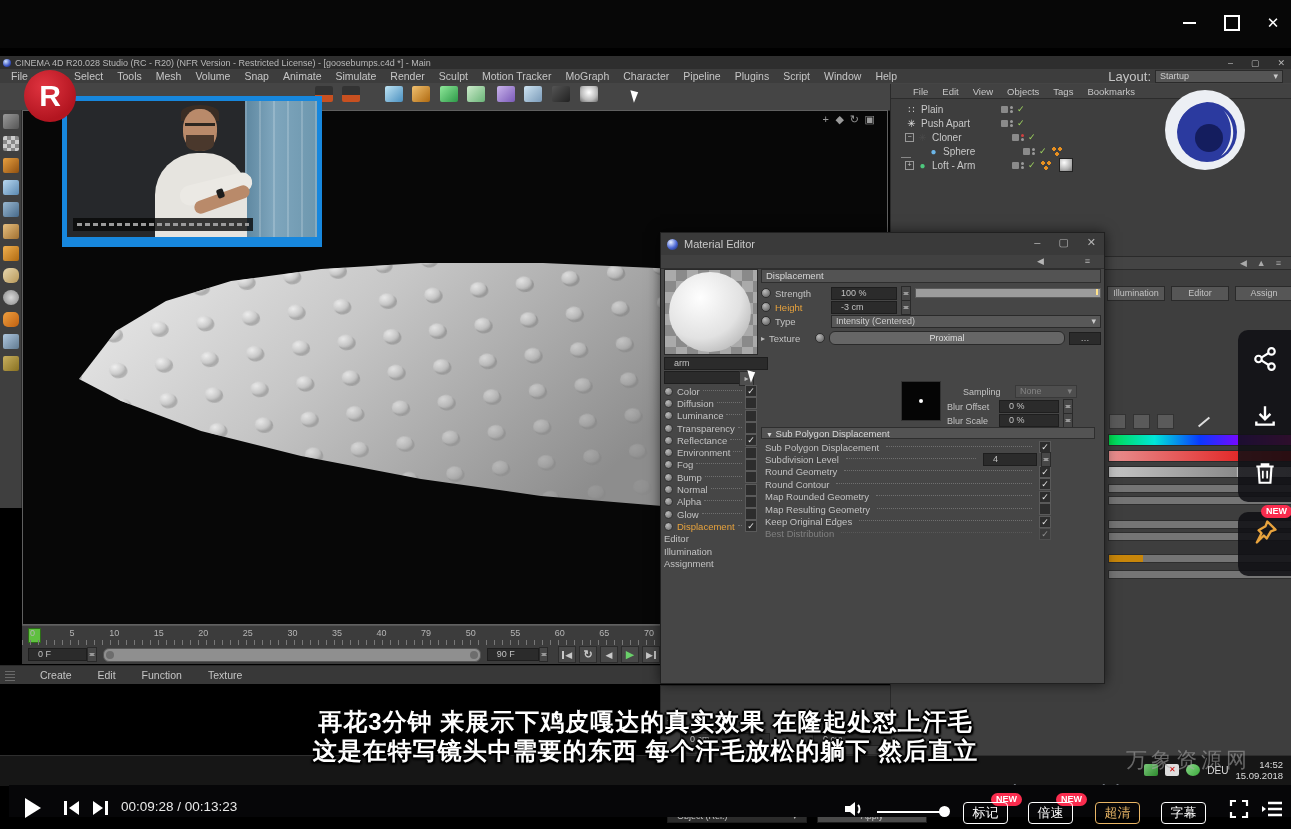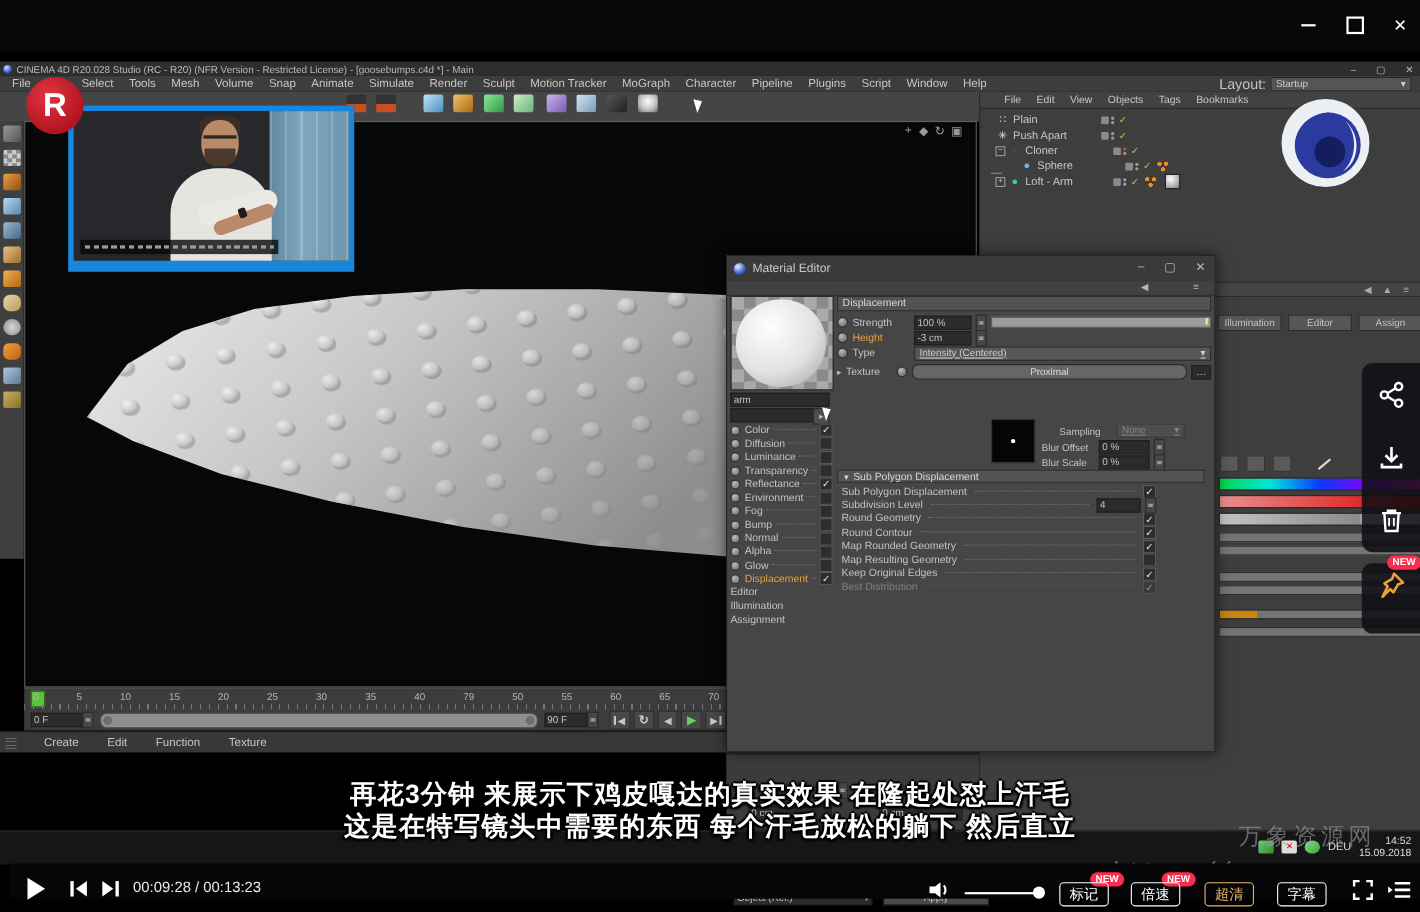--- a/index.html
+++ b/index.html
@@ -9,21 +9,21 @@
 
   
   .titlebar{left:0;top:0;width:1291px;height:48px;background:#070707;}
   .titlebar .title{position:absolute;left:0;right:0;top:14px;text-align:center;color:#fff;
                    font-size:17px;font-weight:bold;letter-spacing:.5px;}
   .wbtn{position:absolute;top:12px;width:22px;height:22px;color:#fff;display:flex;align-items:center;justify-content:center;font-size:15px;cursor:pointer;}
   .minline{width:13px;height:2px;background:#fff;}
   .maxbox{width:12px;height:12px;border:2px solid #fff;}
   .c4dtxt{color:#c5c5c5;font-size:10px;}
   .fbox{background:#2b2b2b;border:1px solid #1e1e1e;color:#c2c2c2;font-size:9px;height:11px;
-        line-height:11px;padding:0 2px;box-sizing:content-box;}
+        line-height:11px;padding:0 9px;box-sizing:content-box;}
   .stp{width:8px;height:13px;background:#474747;border:1px solid #2a2a2a;position:relative;}
   .stp::before{content:"";position:absolute;left:1px;top:2px;border:3px solid transparent;border-bottom-color:#999;}
   .stp::after{content:"";position:absolute;left:1px;bottom:2px;border:3px solid transparent;border-top-color:#999;}
   .cbox{width:10px;height:10px;background:#2d2d2d;border:1px solid #5a5a5a;color:#e6e6e6;
         font-size:9px;line-height:10px;text-align:center;flex:none;}
   .lead{flex:1;border-bottom:1px dotted #6f6f6f;height:1px;margin:0 3px 3px 3px;}
   .dim{opacity:.45;}
   .ico-sq{width:18px;height:16px;border-radius:2px;flex:none;}
 
   
@@ -134,21 +134,21 @@
   .ch-label{color:#c3c3c3;font-size:9.5px;white-space:nowrap;}
   .ch-label.active{color:#e8a33d;}
   .me-right{position:absolute;left:100px;top:36px;width:340px;}
   .sec-hdr{height:12px;background:#535353;border:1px solid #2e2e2e;color:#d8d8d8;font-size:9.5px;line-height:12px;padding-left:4px;margin-bottom:3px;}
   .prow{display:flex;align-items:center;height:14px;gap:4px;}
   .prow .pico{width:8px;height:8px;border-radius:50%;background:radial-gradient(circle at 35% 30%,#bbb,#555);border:1px solid #2e2e2e;flex:none;}
   .plabel{color:#c3c3c3;font-size:9.5px;width:52px;flex:none;}
   .plabel.orange{color:#e8a33d;}
   .slider{height:8px;background:#9c9c9c;border:1px solid #5a5a5a;flex:1;position:relative;}
   .slider i{position:absolute;right:2px;top:0;width:2px;height:6px;background:#ffe28a;}
-  .ddl{background:#585858;border:1px solid #2a2a2a;color:#ccc;font-size:9px;height:11px;line-height:11px;padding:0 4px;display:flex;justify-content:space-between;text-decoration:underline;}
+  .ddl{background:#585858;border:1px solid #2a2a2a;color:#ccc;font-size:9px;height:11px;line-height:11px;padding:0 4px;display:flex;justify-content:space-between;}
   .widebtn{background:#666;border:1px solid #2a2a2a;border-radius:6px;color:#ddd;font-size:9px;height:12px;line-height:12px;text-align:center;}
   .thumb{position:absolute;left:140px;top:112px;width:38px;height:38px;background:#050505;border:1px solid #333;}
   .thumb::after{content:"";position:absolute;left:17px;top:17px;width:4px;height:4px;border-radius:50%;background:#fff;}
   .srow{position:absolute;display:flex;align-items:center;gap:4px;}
   .slab{color:#c3c3c3;font-size:9px;width:48px;text-align:left;}
   .sp-rows{position:absolute;left:0;top:172px;width:290px;}
   .sp-row{display:flex;align-items:center;height:12.4px;gap:4px;}
   .sp-row .plabel{width:auto;flex:none;}
   .val{display:none;width:34px;}
   .val.show{display:block;}

